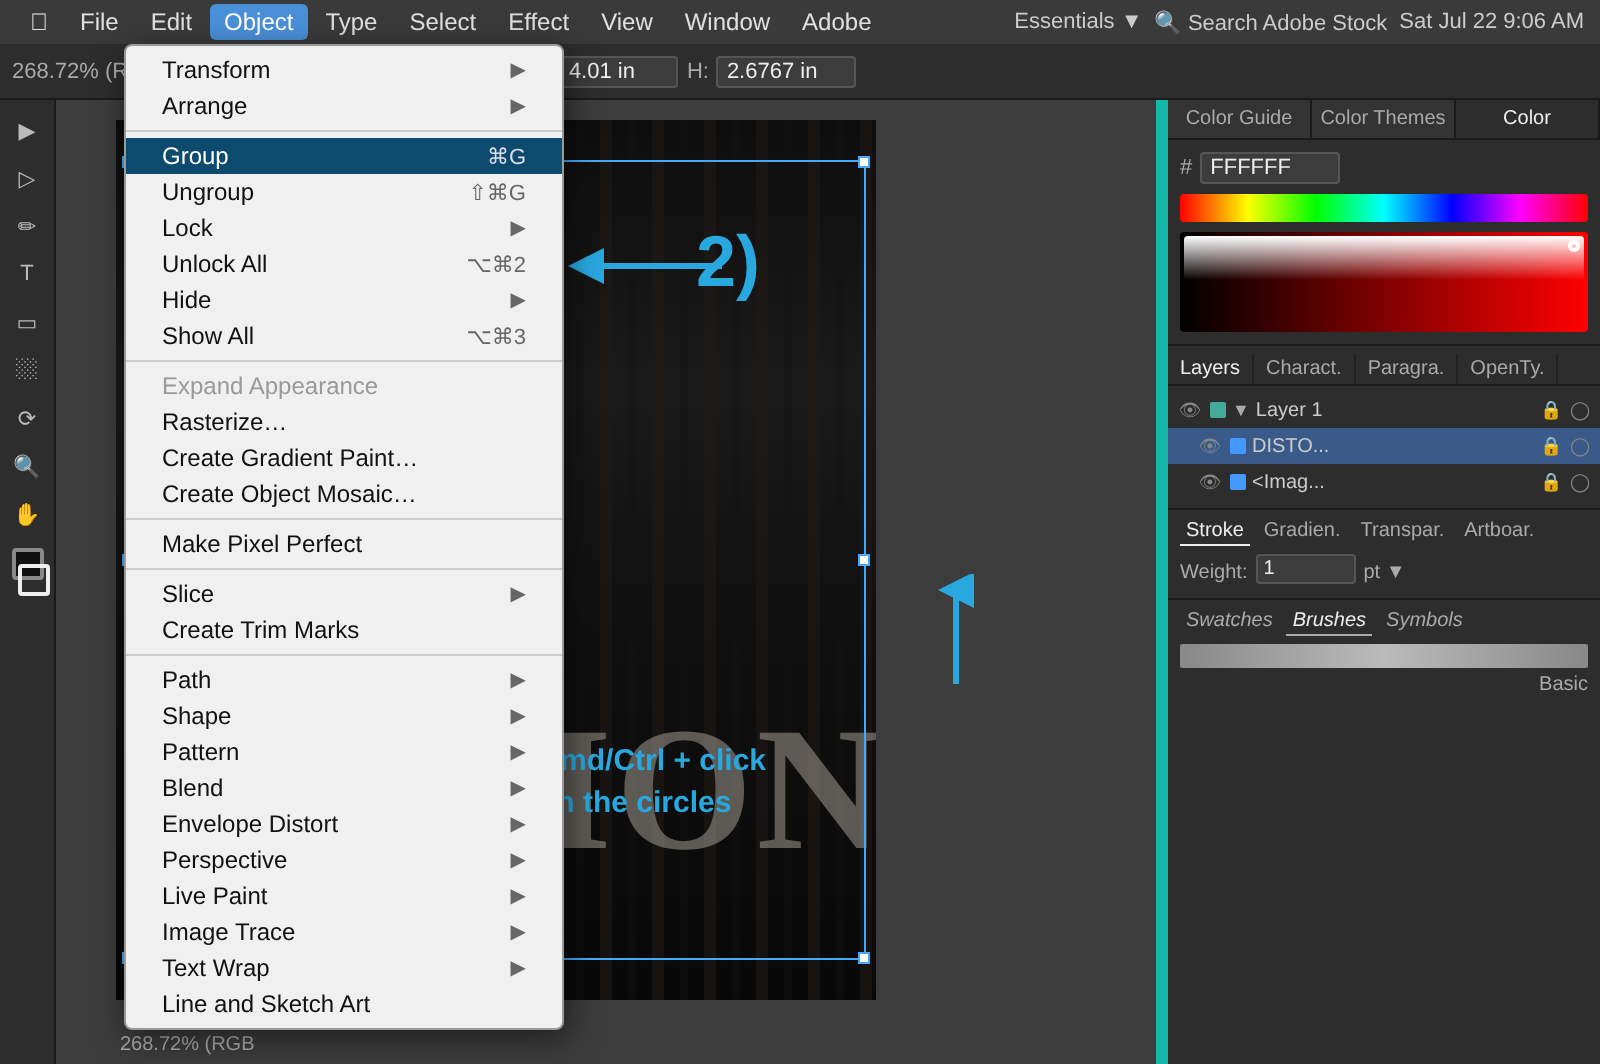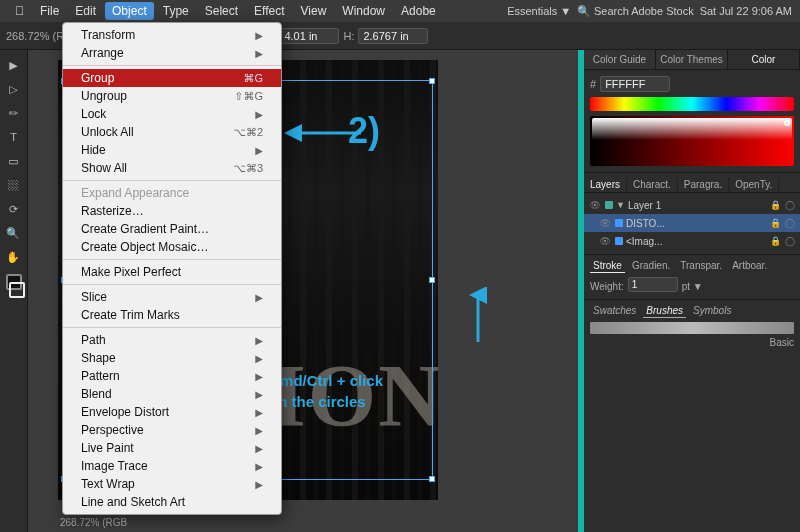--- a/index.html
+++ b/index.html
@@ -307,21 +307,21 @@
       display: flex;
       align-items: center;
       padding: 1px 18px 1px 18px;
       color: #111;
       font-size: 12px;
       cursor: pointer;
       white-space: nowrap;
       min-height: 18px;
       position: relative;
     }
-    .menu-item.highlighted { background: #b91c1c; color: #fff; }
+    .menu-item.highlighted { background: #0c4a6e; color: #fff; }
     .menu-item.disabled { color: #999; cursor: default; }
     .menu-item .shortcut {
       margin-left: auto;
       font-size: 11px;
       color: #666;
       padding-left: 20px;
     }
     .menu-item.highlighted .shortcut { color: #dde; }
     .menu-item .arrow-right {
       margin-left: auto;

